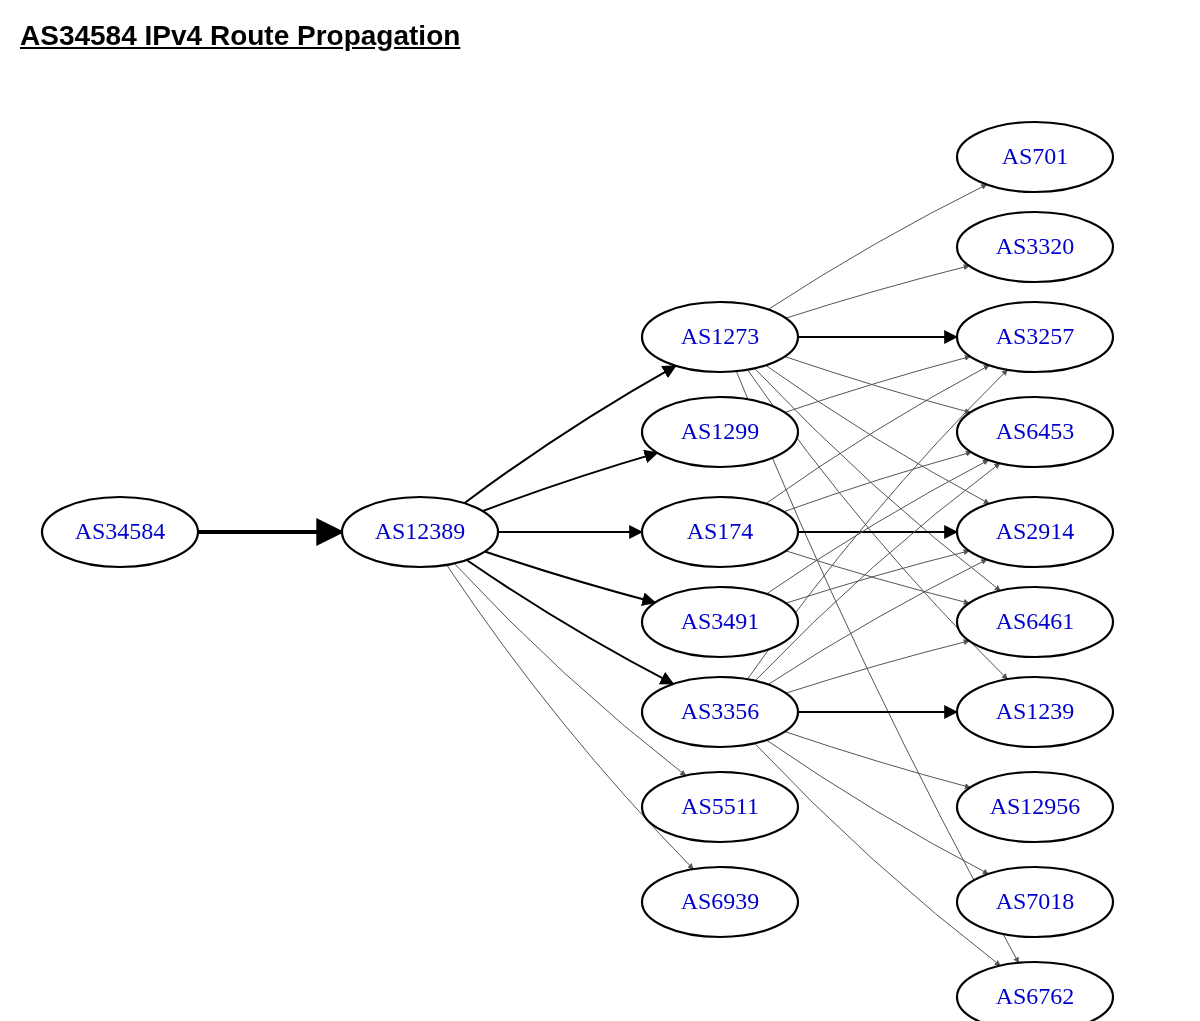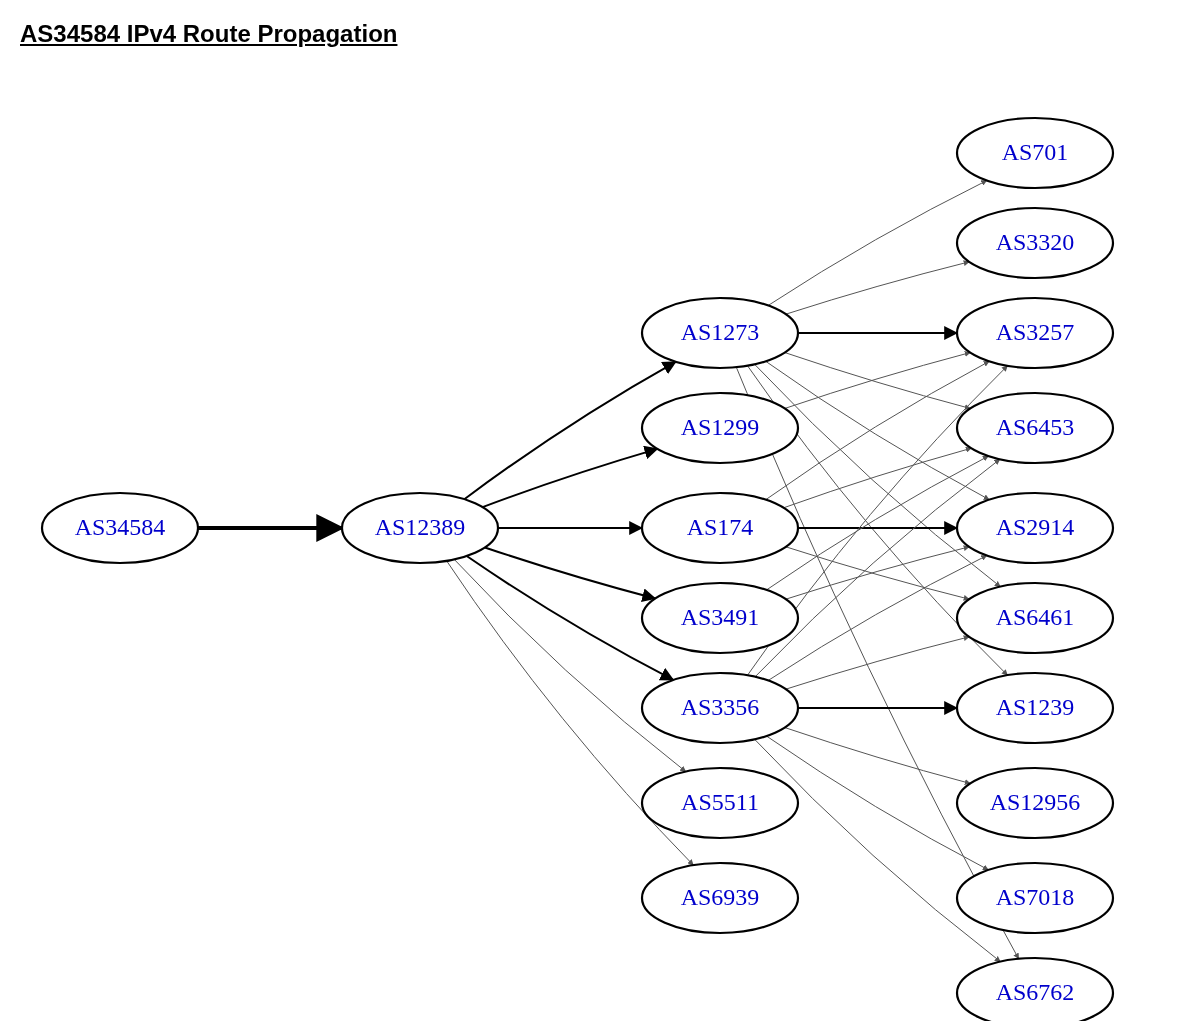--- a/index.html
+++ b/index.html
@@ -5,21 +5,21 @@
   body {
     margin: 0;
     padding: 20px;
     background: #ffffff;
     font-family: Arial, Helvetica, sans-serif;
     width: 1200px;
     height: 1021px;
     box-sizing: border-box;
   }
   h2.title {
-    font-size: 24px;
+    font-size: 28px;
     font-weight: bold;
     text-decoration: underline;
     margin: 0 0 10px 0;
     color: #000;
   }
   svg { display: block; }
   .node ellipse {
     fill: #ffffff;
     stroke: #000000;
     stroke-width: 2.2;

